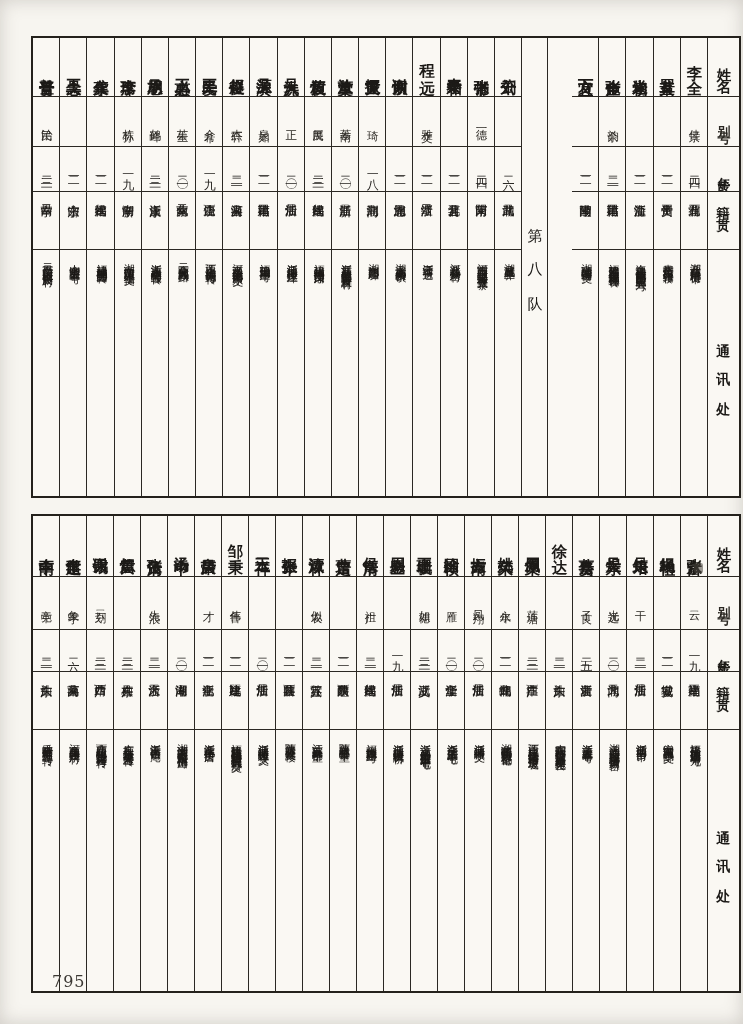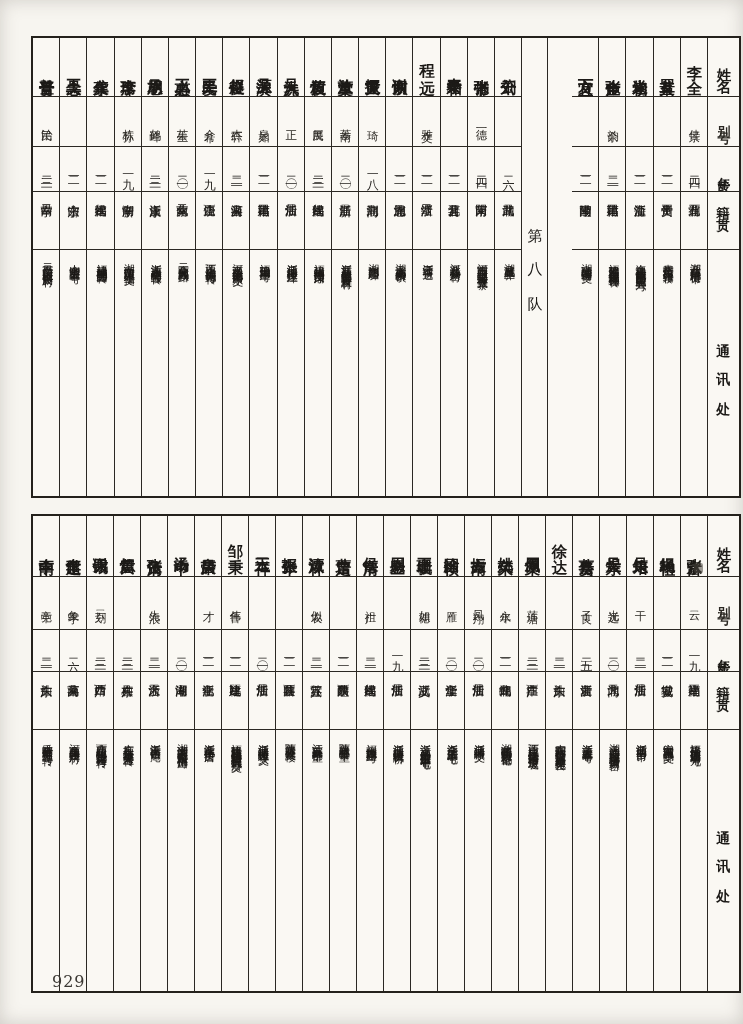--- a/index.html
+++ b/index.html
@@ -395,14 +395,14 @@
       </div>
       <div class="col">
         <div class="cell c-name">李中南</div>
         <div class="cell c-alias">竞中</div>
         <div class="cell c-age">二二</div>
         <div class="cell c-native">广东汕头</div>
         <div class="cell c-addr">香港邮政信箱第一五三一号转</div>
       </div>
     </div>
 
-  <div class="page-number">929</div>
+  <div class="page-number">795</div>
 </div>
 
 </body></html>

